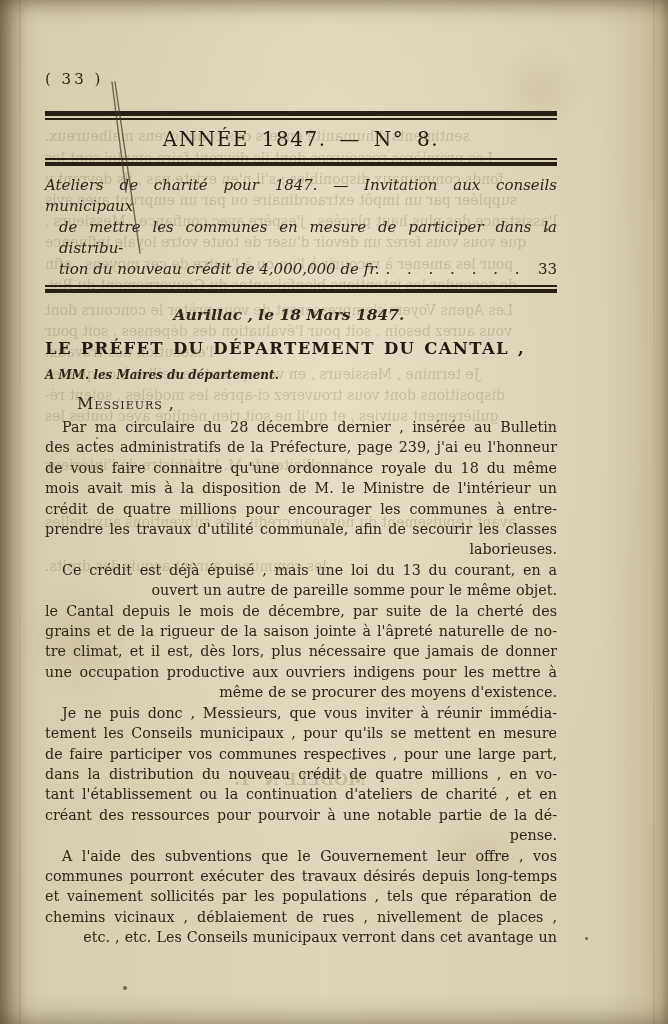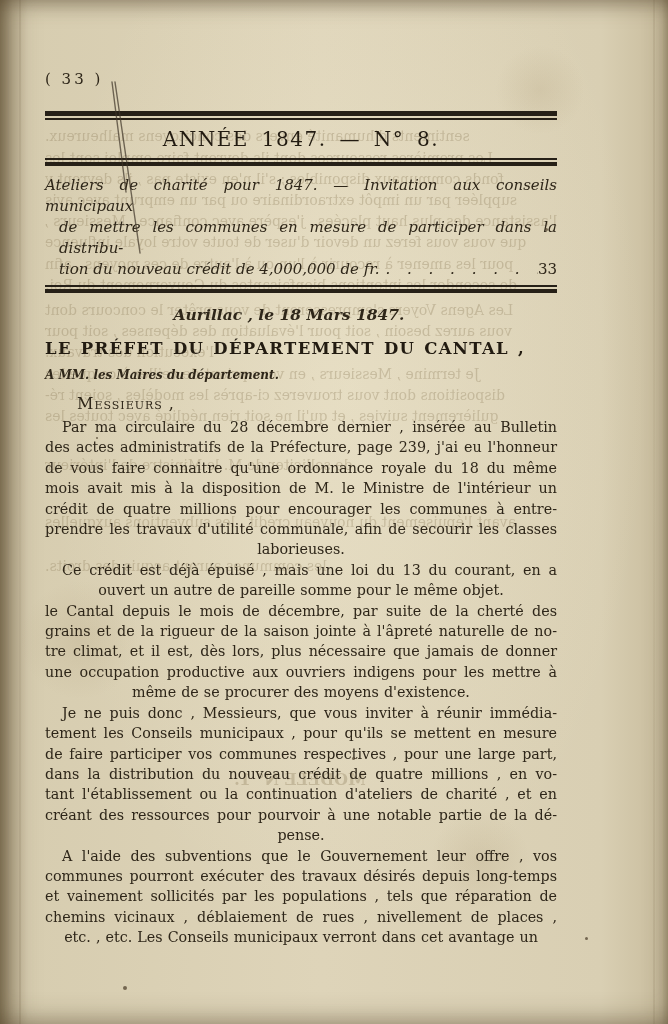--- a/index.html
+++ b/index.html
@@ -60,21 +60,21 @@
   .toc-last .ref{flex:0 0 auto;font-style:normal;}
   .dateline{margin-top:11px;text-align:center;padding-right:24px;
     font-style:italic;font-weight:bold;font-size:15.5px;line-height:21px;}
   .h1{margin-top:13px;text-align:left;font-weight:bold;color:#221b11;
     font-size:16.5px;line-height:22px;letter-spacing:1.3px;word-spacing:2px;}
   .h2{margin-top:5px;text-align:left;font-weight:bold;font-style:italic;
     font-size:12px;line-height:21px;}
   .salutation{margin-top:8px;padding-left:32px;font-variant:small-caps;
     letter-spacing:1px;font-size:16px;line-height:20px;}
   .bodytext{margin-top:3px;font-size:14.3px;line-height:20.4px;word-spacing:0.5px;}
-  .bodytext .line{text-align:center;}
+  .bodytext .line{text-align:right;}
   .bodytext .line.just{text-align:justify;text-align-last:justify;}
   .bodytext .line.indent{text-indent:17px;}
 
   
   .marks{position:absolute;left:0;top:0;z-index:3;pointer-events:none;}
   .speck{position:absolute;background:#51432f;border-radius:50%;opacity:0.75;z-index:3;}
   .stain{position:absolute;border-radius:50%;z-index:1;pointer-events:none;
     background:radial-gradient(circle,rgba(150,128,88,0.14),rgba(150,128,88,0) 70%);}
 </style>
 </head>

